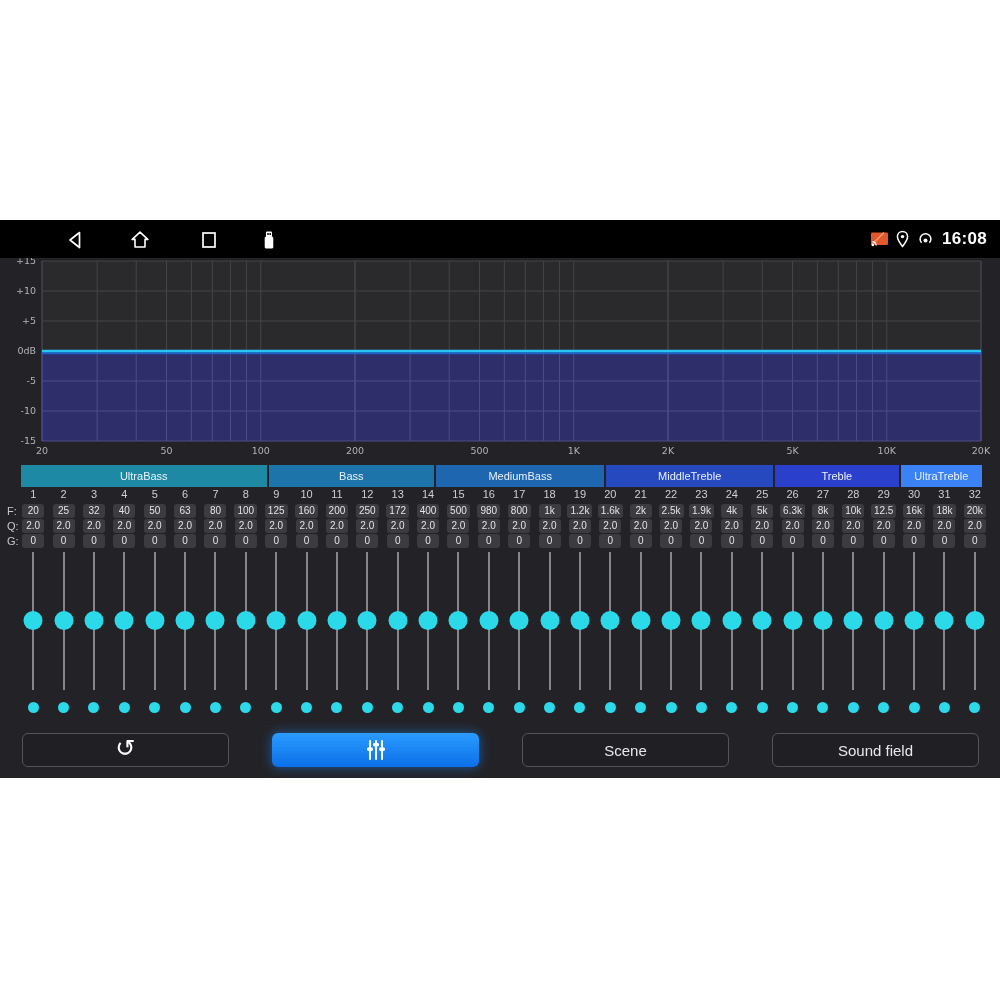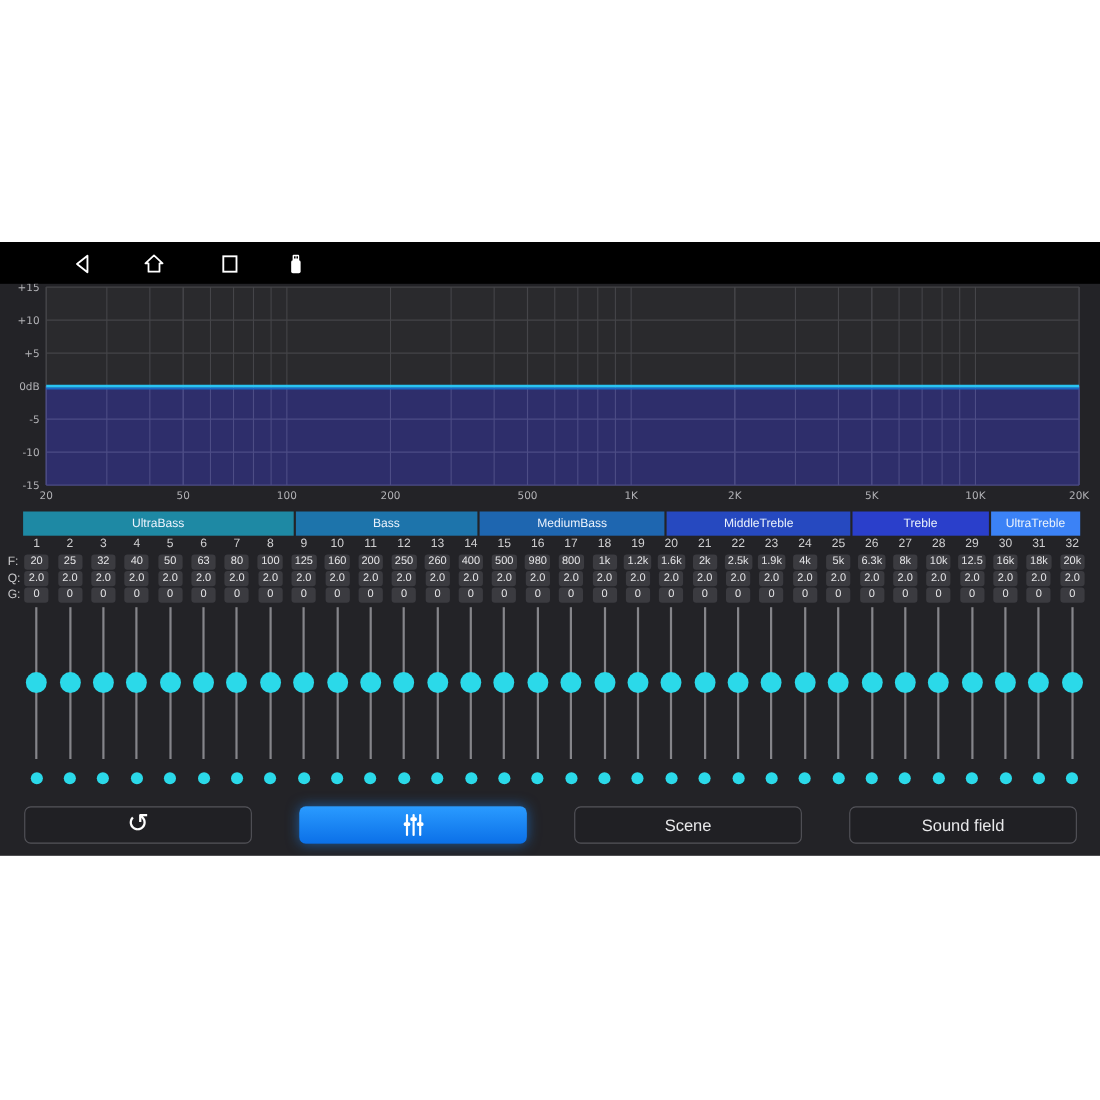--- a/index.html
+++ b/index.html
@@ -64,20 +64,38 @@
       <svg class="nav-ic" style="left:198px" viewBox="0 0 22 22">
         <rect x="5" y="4" width="12" height="14" fill="none" stroke="#fff" stroke-width="1.7"></rect>
       </svg>
       <svg class="nav-ic" style="left:258px" viewBox="0 0 22 22">
         <rect x="8" y="2.5" width="6" height="6" rx="1" fill="#fff"></rect>
         <rect x="6.7" y="7.5" width="8.6" height="12" rx="1.6" fill="#fff"></rect>
         <rect x="9.3" y="4" width="1.4" height="2" fill="#000"></rect>
         <rect x="11.5" y="4" width="1.4" height="2" fill="#000"></rect>
       </svg>
 
+      <div class="status-right">
+        <svg width="21" height="20" viewBox="0 0 21 20">
+          <rect x="2" y="3.5" width="17" height="12.5" rx="1.2" fill="#e2572b"></rect>
+          <path d="M2.5 16 L15 3.5" stroke="#f3a07e" stroke-width="1.2" fill="none"></path>
+          <path d="M3.5 12.8 a3.6 3.6 0 0 1 3.6 3.6" fill="none" stroke="#fff" stroke-width="1.4"></path>
+          <circle cx="3.9" cy="16" r="1.2" fill="#fff"></circle>
+        </svg>
+        <svg width="17" height="20" viewBox="0 0 17 20">
+          <path d="M8.5 2.6 C5.5 2.6 3.4 4.8 3.4 7.6 C3.4 11.2 8.5 17.4 8.5 17.4 C8.5 17.4 13.6 11.2 13.6 7.6 C13.6 4.8 11.5 2.6 8.5 2.6 Z" fill="none" stroke="#fff" stroke-width="1.5"></path>
+          <circle cx="8.5" cy="7.6" r="1.7" fill="#fff"></circle>
+        </svg>
+        <svg width="21" height="20" viewBox="0 0 21 20">
+          <circle cx="10.5" cy="11.5" r="2" fill="#fff"></circle>
+          <path d="M6.6 13.8 a5.4 5.4 0 1 1 7.8 0" fill="none" stroke="#fff" stroke-width="1.5"></path>
+          <path d="M4.2 16.2 a8.8 8.8 0 1 1 12.6 0" fill="none" stroke="#fff" stroke-width="1.5" opacity="0"></path>
+        </svg>
+        <span class="time">16:08</span>
+      </div>
     </div>
 
     <svg class="graph" id="graph-svg" width="1000" height="207" viewBox="0 0 1000 207">
         <rect x="42" y="3" width="939" height="180" fill="#2a2a2d"></rect>
         <rect x="42" y="93" width="939" height="90" fill="#2e2e6b"></rect>
         <line x1="42" y1="3" x2="42" y2="93" stroke="#454549" stroke-width="1"></line>
         <line x1="42" y1="93" x2="42" y2="183" stroke="#4d4d86" stroke-width="1"></line>
         <line x1="97.11656408442823" y1="3" x2="97.11656408442823" y2="93" stroke="#454549" stroke-width="1"></line>
         <line x1="97.11656408442823" y1="93" x2="97.11656408442823" y2="183" stroke="#4d4d86" stroke-width="1"></line>
         <line x1="136.2223886428261" y1="3" x2="136.2223886428261" y2="93" stroke="#454549" stroke-width="1"></line>
@@ -312,21 +330,21 @@
         <div class="cell">
           <span class="chip">160</span>
         </div>
         <div class="cell">
           <span class="chip">200</span>
         </div>
         <div class="cell">
           <span class="chip">250</span>
         </div>
         <div class="cell">
-          <span class="chip">260</span>
+          <span class="chip">172</span>
         </div>
         <div class="cell">
           <span class="chip">400</span>
         </div>
         <div class="cell">
           <span class="chip">500</span>
         </div>
         <div class="cell">
           <span class="chip">980</span>
         </div>

